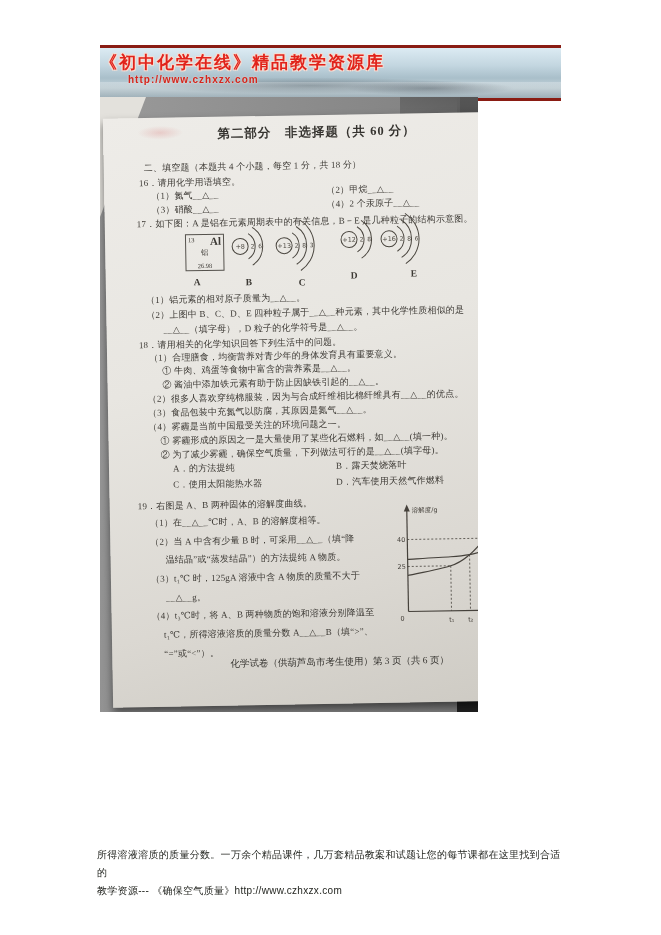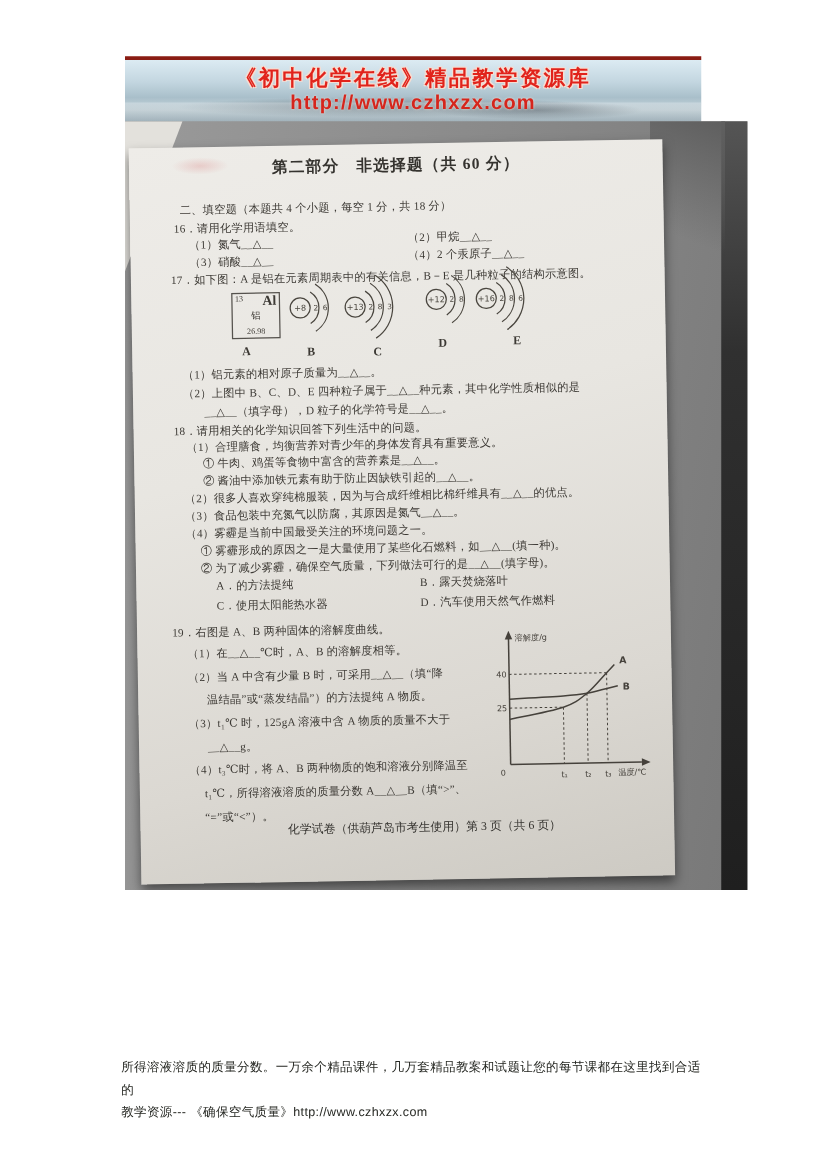--- a/index.html
+++ b/index.html
@@ -9,29 +9,29 @@
   
   .banner{position:absolute;left:100px;top:45px;width:461px;height:50px;
     border-top:3px solid #8a1c13;border-bottom:3px solid #8a1c13;
     background:linear-gradient(180deg,#dcebf3 0%,#c3d6e0 35%,#a9bfca 60%,#c6d4da 80%,#b2c2ca 100%);
     overflow:hidden;}
   .banner .art1{position:absolute;left:30px;top:22px;width:400px;height:26px;
     background:radial-gradient(ellipse 60% 45% at 45% 60%,rgba(60,75,85,.55),rgba(60,75,85,0) 70%),
                radial-gradient(ellipse 30% 40% at 75% 70%,rgba(40,50,60,.5),rgba(40,50,60,0) 70%);}
   .banner .art2{position:absolute;left:0;top:34px;width:461px;height:16px;
     background:linear-gradient(180deg,rgba(255,255,255,.25),rgba(120,140,150,.35));}
-  .banner-title{position:absolute;left:0;top:3px;width:100%;text-align:center;
+  .banner-title{position:absolute;left:0;top:3px;width:100%;
     font-family:"Liberation Serif","DejaVu Serif",serif;font-weight:bold;font-size:17px;letter-spacing:2px;
     color:#e1231b;text-shadow:-1px -1px 0 #f6ddd2,1px -1px 0 #f6ddd2,-1px 1px 0 #f6ddd2,1px 1px 0 #f6ddd2;}
-  .banner-url{position:absolute;left:0;top:26px;width:100%;text-align:center;
-    font-weight:bold;font-size:16px;color:#d5251c;letter-spacing:1px;
-    text-shadow:0 0 2px rgba(255,235,225,.8);}
-
-  
-  .photo{position:absolute;left:100px;top:97px;width:498px;height:615px;
+  .banner-url{position:absolute;left:0;top:26px;width:100%;text-align:left;
+    font-weight:bold;font-size:10px;color:#d5251c;letter-spacing:1px;
+    text-shadow:0 0 2px rgba(255,235,225,.8);padding-left:28px;}
+
+  
+  .photo{position:absolute;left:100px;top:97px;width:378px;height:615px;
     background:linear-gradient(100deg,#9a9a9a 0%,#8b8b8b 45%,#787878 100%);overflow:hidden;}
   .photo .dark-strip{position:absolute;right:0;top:0;width:21px;height:100%;
     background:linear-gradient(180deg,#555 0%,#303030 30%,#1f1f1f 100%);}
   .photo .corner-shade{position:absolute;right:18px;top:0;width:60px;height:120px;
     background:linear-gradient(200deg,#5f5f5f,rgba(95,95,95,0) 75%);}
   .photo .fold{position:absolute;left:0;top:0;width:0;height:0;
     border-top:120px solid #e3e1dc;border-right:46px solid transparent;}
   .paper{position:absolute;left:8px;top:18px;width:427px;height:589px;
     background:linear-gradient(165deg,#eeece8 0%,#e8e6e1 40%,#dbd8d2 75%,#cdcac3 100%);
     transform:rotate(-1deg);transform-origin:50% 50%;

